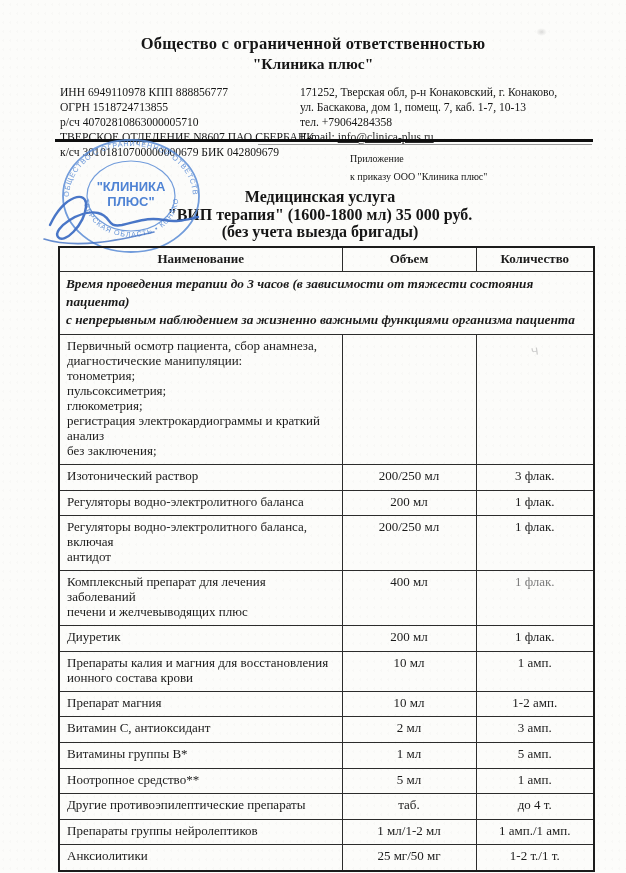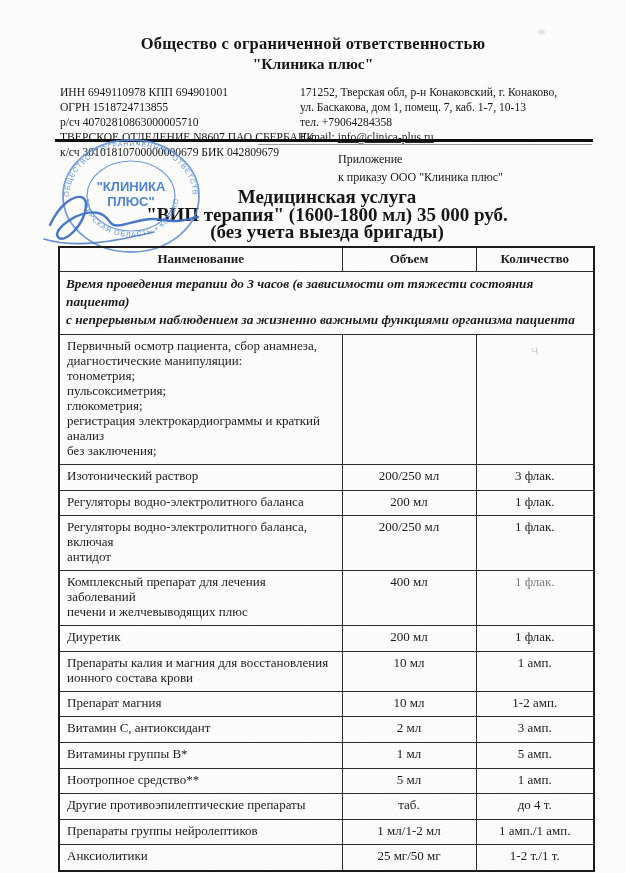--- a/index.html
+++ b/index.html
@@ -15,22 +15,22 @@
     overflow:hidden;
   }
   .org-title{position:absolute;top:33px;left:0;width:100%;text-align:center;font-weight:bold;}
   .org-title .l1{font-size:16.5px;line-height:21px;letter-spacing:.2px;}
   .org-title .l2{font-size:15.5px;line-height:20px;}
   .details-left{position:absolute;top:85px;left:60px;font-size:11.6px;line-height:15px;white-space:nowrap;}
   .details-right{position:absolute;top:85px;left:300px;font-size:11.6px;line-height:15px;white-space:nowrap;}
   .email-link{color:#2b2b2b;text-decoration:underline;}
   .sep-thick{position:absolute;top:139px;left:55px;width:538px;height:3px;background:#0e0e0e;}
   .sep-thin{position:absolute;top:144px;left:258px;width:334px;height:1px;background:#9a9a9a;}
-  .appendix{position:absolute;top:150px;left:338px;font-size:12px;line-height:18px;}
-  .service{position:absolute;top:188px;left:112px;width:430px;text-align:center;font-weight:bold;font-size:19px;line-height:17.5px;}
+  .appendix{position:absolute;top:150px;left:350px;font-size:10px;line-height:18px;}
+  .service{position:absolute;top:188px;left:105px;width:430px;text-align:center;font-weight:bold;font-size:16px;line-height:17.5px;}
   .stamp{position:absolute;top:133px;left:36px;width:220px;height:126px;}
   .smudge{position:absolute;top:28px;left:536px;width:11px;height:8px;border-radius:50%;
     background:radial-gradient(#9a9a9a55,#ffffff00 70%);}
   table.doc{
     position:absolute;top:246px;left:58px;width:535px;
     border-collapse:collapse;table-layout:fixed;
     font-size:13px;color:#1b1b1b;
   }
   table.doc td,table.doc th{border:1.3px solid #2c2c2c;vertical-align:top;}
   table.doc{border:2px solid #1c1c1c;}
@@ -48,21 +48,21 @@
 <body>
 
 <div class="page">
 
   <div class="org-title">
     <div class="l1">Общество с ограниченной ответственностью</div>
     <div class="l2">"Клиника плюс"</div>
   </div>
 
   <div class="details-left">
-    <div>ИНН 6949110978 КПП 694901001</div>
+    <div>ИНН 6949110978 КПП 888856777</div>
     <div>ОГРН  1518724713855</div>
     <div>р/сч 40702810863000005710</div>
     <div>ТВЕРСКОЕ ОТДЕЛЕНИЕ N8607 ПАО СБЕРБАНК</div>
     <div>к/сч 30101810700000000679 БИК 042809679</div>
   </div>
 
   <div class="details-right">
     <div>171252, Тверская обл, р-н Конаковский, г. Конаково,</div>
     <div>ул. Баскакова, дом 1, помещ. 7, каб. 1-7, 10-13</div>
     <div>тел. +79064284358</div>

